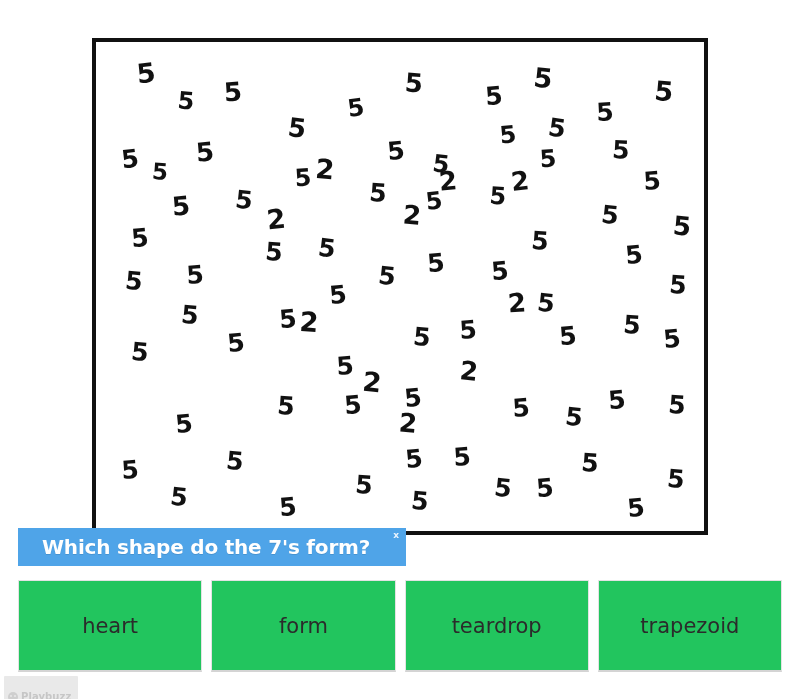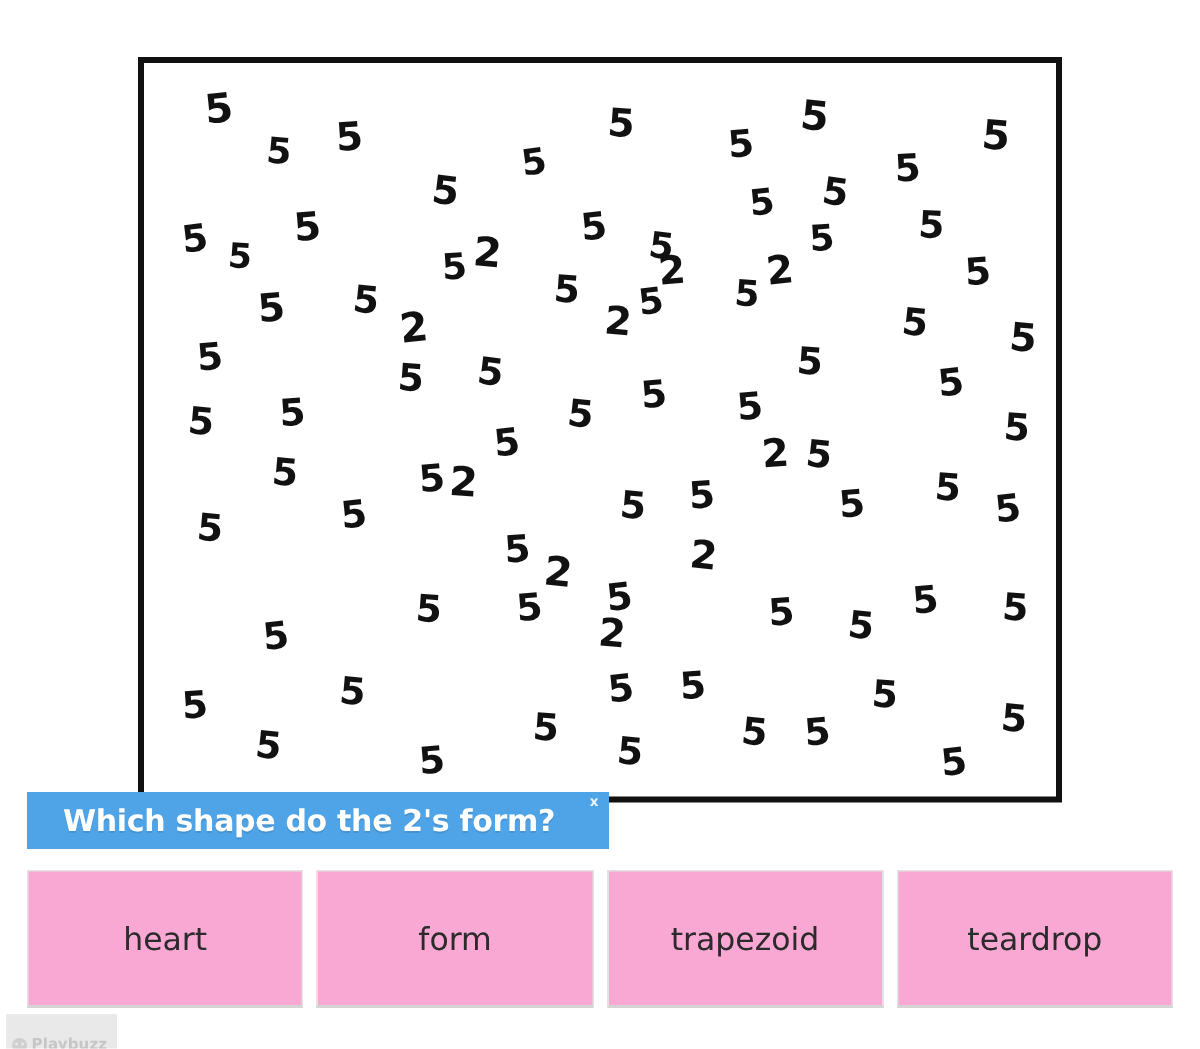--- a/index.html
+++ b/index.html
@@ -85,21 +85,21 @@
     position: absolute;
     left: 18px;
     top: 580px;
     width: 764px;
     height: 92px;
     display: flex;
     gap: 9px;
   }
   .answer-btn {
     flex: 1 1 0;
-    background: #f9a8d4;
+    background: #22c55e;
     border: 1px solid #e3e3e3;
     border-bottom: 2px solid #d4d4d4;
     display: flex;
     align-items: center;
     justify-content: center;
     cursor: pointer;
     box-sizing: border-box;
   }
   .answer-label {
     font-family: "DejaVu Sans", sans-serif;
@@ -235,36 +235,36 @@
         <span class="glyph" style="left: 366px; top: 415px; font-size: 25px; transform: translate(-50%, -50%) rotate(-4deg);">5</span>
         <span class="glyph" style="left: 407px; top: 446px; font-size: 25px; transform: translate(-50%, -50%) rotate(6deg);">5</span>
         <span class="glyph" style="left: 449px; top: 446px; font-size: 25px; transform: translate(-50%, -50%) rotate(-5deg);">5</span>
         <span class="glyph" style="left: 494px; top: 421px; font-size: 25px; transform: translate(-50%, -50%) rotate(4deg);">5</span>
         <span class="glyph" style="left: 540px; top: 466px; font-size: 25px; transform: translate(-50%, -50%) rotate(-6deg);">5</span>
         <span class="glyph" style="left: 580px; top: 437px; font-size: 25px; transform: translate(-50%, -50%) rotate(5deg);">5</span>
       </div>
   </div>
 
   <div id="question-banner">
-    <span id="question-text">Which shape do the 2's form?</span>
+    <span id="question-text">Which shape do the 7's form?</span>
     <span id="banner-close">x</span>
   </div>
 
   <div id="answers">
       <div class="answer-btn">
         <span class="answer-label">heart</span>
       </div>
       <div class="answer-btn">
         <span class="answer-label">form</span>
       </div>
       <div class="answer-btn">
+        <span class="answer-label">teardrop</span>
+      </div>
+      <div class="answer-btn">
         <span class="answer-label">trapezoid</span>
-      </div>
-      <div class="answer-btn">
-        <span class="answer-label">teardrop</span>
       </div>
     </div>
 
   <div id="watermark">
     <span id="watermark-icon"></span>
     <span id="watermark-text">Playbuzz</span>
   </div>
 
 </div>
 

